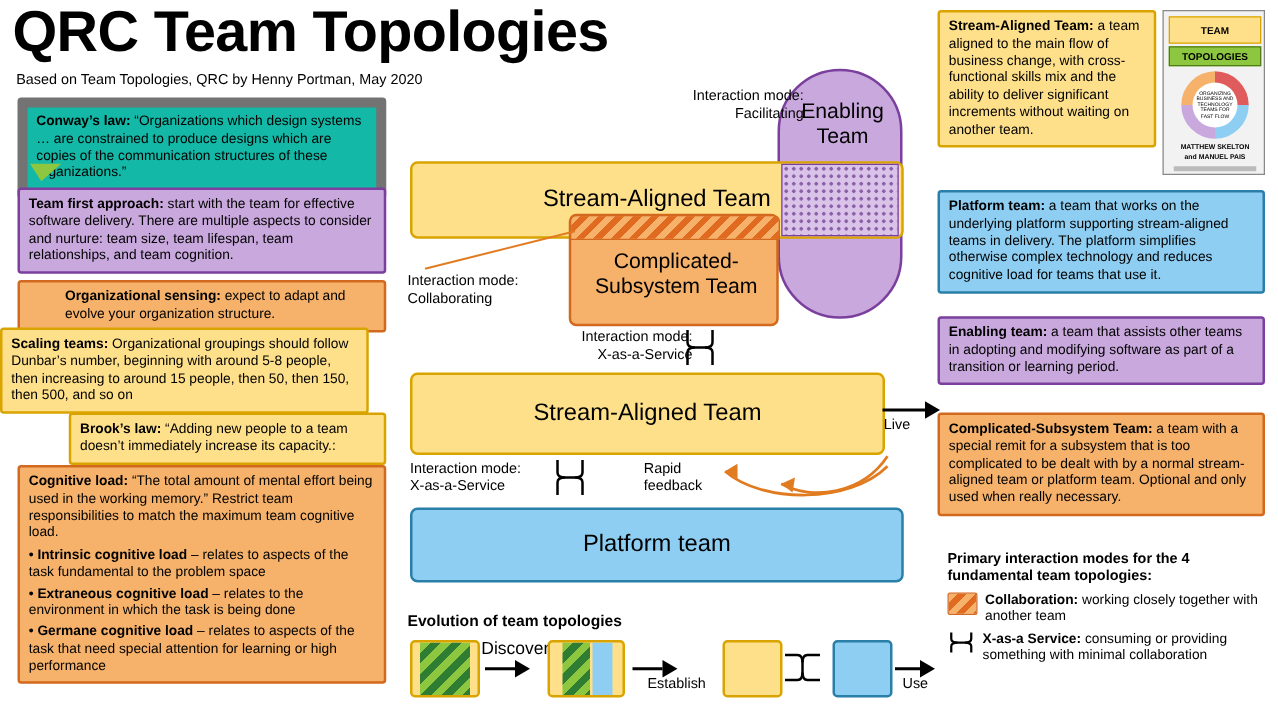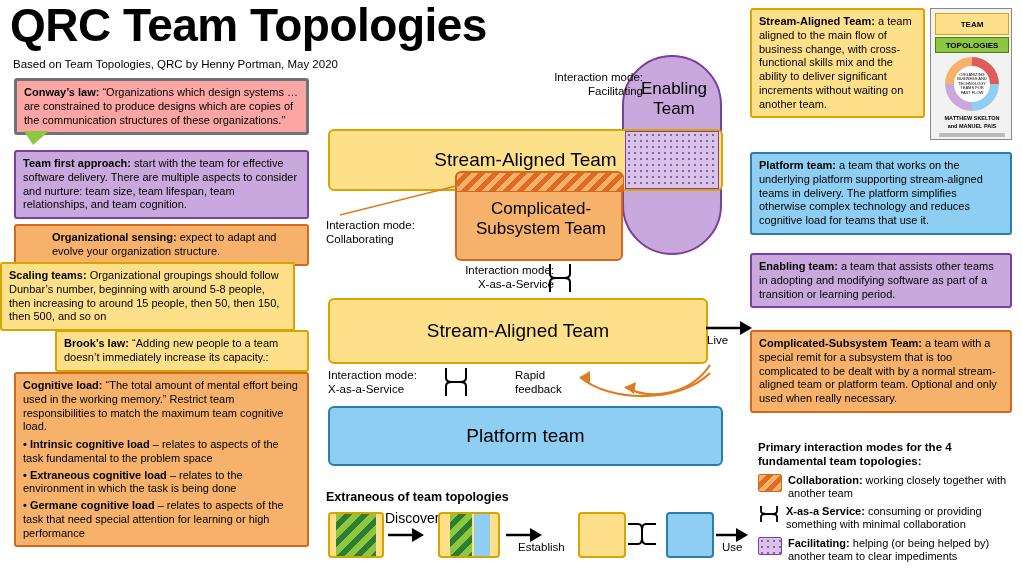--- a/index.html
+++ b/index.html
@@ -1,21 +1,21 @@
 <!DOCTYPE html>
 <html><head>
 <meta charset="utf-8">
 <style>
   html,body{margin:0;padding:0;background:#fff;}
   body{width:1022px;height:578px;position:relative;font-family:"Liberation Sans",sans-serif;overflow:hidden;}
   .abs{position:absolute;box-sizing:border-box;}
   .title{left:10px;top:-2px;font-size:46px;font-weight:bold;letter-spacing:-0.5px;color:#000;}
   .subtitle{left:13px;top:58px;font-size:11.5px;color:#000;}
   .card{border-radius:3px;padding:5px 7px;font-size:11px;line-height:1.25;}
-  .green{background:#fca5a5;border:3px solid #737373;color:#000;}
+  .green{background:#14b8a6;border:8px solid #737373;color:#000;}
   .purple{background:#c9a8dd;border:2px solid #7b3f9d;color:#000;}
   .orange{background:#f6b26b;border:2px solid #d2691e;color:#000;}
   .yellow{background:#ffe08a;border:2px solid #d9a400;color:#000;}
   .blue{background:#8ecef2;border:2px solid #2a7fa8;color:#000;}
   .bold{font-weight:bold;}
   .label{font-size:11.5px;color:#000;line-height:1.25;}
   .bigbox{border-radius:6px;display:flex;align-items:center;justify-content:center;font-size:19px;color:#000000;}
   .yellowbox{background:#ffe08a;border:2px solid #d9a400;}
   .bluebox{background:#8ecef2;border:2px solid #2a7fa8;}
   .orangebox{background:#f6b26b;border:2px solid #d2691e;}
@@ -162,21 +162,21 @@
   <path d="M55 32 C 80 46, 120 40, 140 10" fill="none" stroke="#e07b20" stroke-width="2.2"></path>
   <path d="M55 32 L66 27 L64 39 Z" fill="#e07b20"></path>
 </svg>
 
 <svg class="abs" style="left:706px;top:318px;width:46px;height:20px;">
   <line x1="0" y1="10" x2="34" y2="10" stroke="#000" stroke-width="2.5"></line>
   <path d="M34 3 L46 10 L34 17 Z" fill="#000"></path>
 </svg>
 <div class="abs label" style="left:671px;top:333px;padding-left:36px;">Live</div>
 
-<div class="abs" style="left:326px;top:490px;font-size:12.5px;font-weight:bold;">Extraneous of team topologies</div>
+<div class="abs" style="left:326px;top:490px;font-size:12.5px;font-weight:bold;">Evolution of team topologies</div>
 
 <div class="abs" style="left:328px;top:512px;width:56px;height:46px;border:2px solid #d9a400;border-radius:4px;background:#ffe08a;overflow:hidden;">
   <div class="abs" style="left:6px;top:0;width:40px;height:42px;background:repeating-linear-gradient(135deg,#8dc63f 0 6px,#2f7d32 6px 12px);"></div>
 </div>
 <svg class="abs" style="left:388px;top:526px;width:36px;height:18px;">
   <line x1="0" y1="9" x2="24" y2="9" stroke="#000" stroke-width="2.5"></line>
   <path d="M24 2 L36 9 L24 16 Z" fill="#000"></path>
 </svg>
 <div class="abs" style="left:385px;top:510px;font-size:14px;">Discover</div>
 
@@ -218,19 +218,13 @@
     <svg width="22" height="18" style="flex:0 0 22px;">
       <path d="M3 1 L3 6 Q3 9 8 9 L14 9 Q19 9 19 12 L19 17" fill="none" stroke="#000" stroke-width="1.8"></path>
       <path d="M19 1 L19 6 Q19 9 14 9" fill="none" stroke="#000" stroke-width="1.8"></path>
       <path d="M3 17 L3 12 Q3 9 8 9" fill="none" stroke="#000" stroke-width="1.8"></path>
     </svg>
     <div>
       <span class="bold">X-as-a Service:</span><span> consuming or providing something with minimal collaboration</span>
     </div>
   </div>
 
-  <div class="legend-row">
-    <div class="sw dots-purple" style="border:1px solid #7b3f9d;"></div>
-    <div>
-      <span class="bold">Facilitating:</span><span> helping (or being helped by) another team to clear impediments</span>
-    </div>
-  </div>
 </div>
 
 </body></html>

